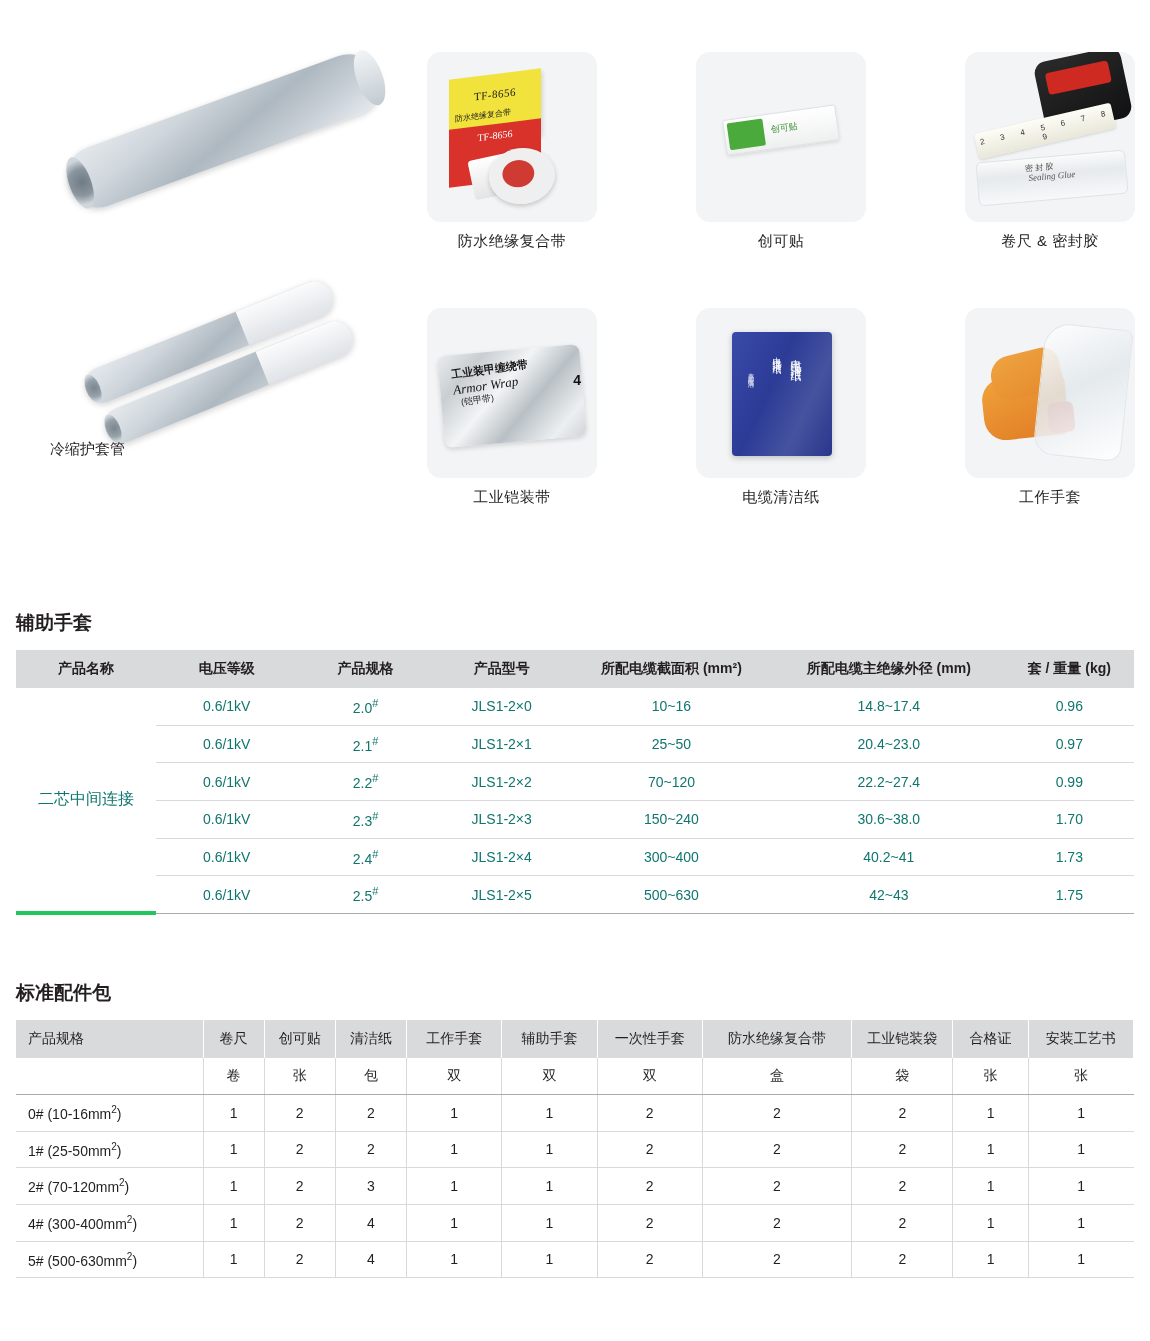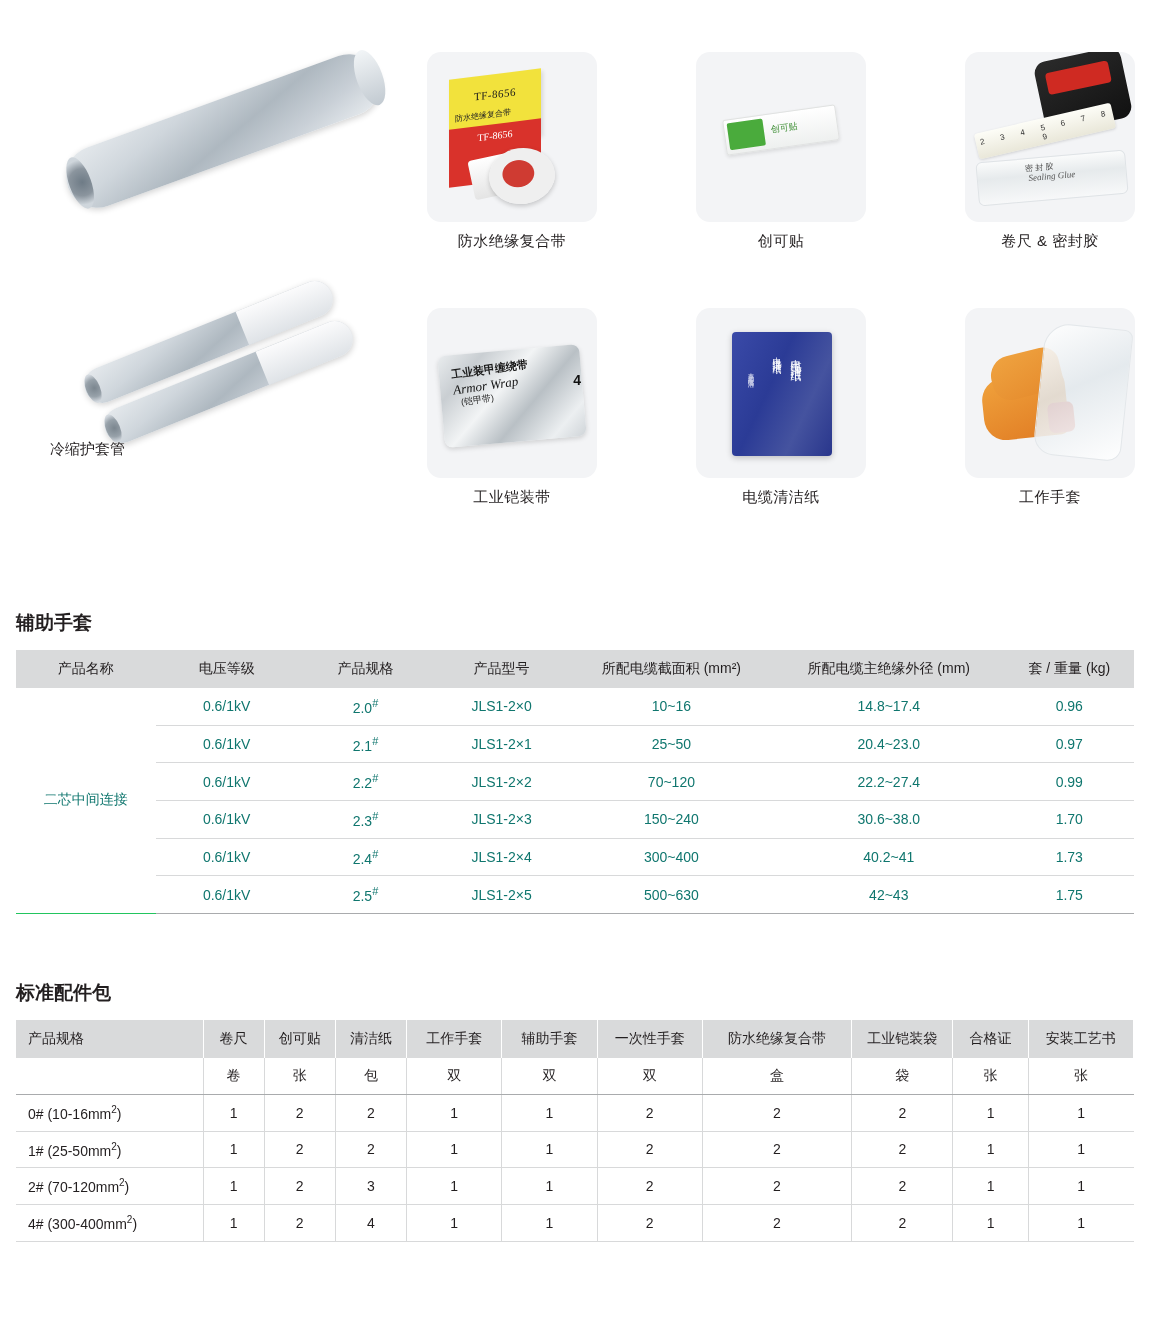--- a/index.html
+++ b/index.html
@@ -355,36 +355,36 @@
   
   table {
     border-collapse: collapse;
     font-size: 14px;
     margin: 0 16px;
     width: 1118px;
   }
   .order-table th {
     background: #d9dadb;
     color: #231f20;
-    font-weight: normal;
+    font-weight: bold;
     font-size: 14px;
     padding: 10px 4px;
     border: none;
     text-align: center;
   }
   .order-table td {
     border-bottom: 1px solid #d8d9da;
     padding: 9px 4px;
     text-align: center;
     color: #0f766e;
   }
   .order-table tr:last-child td { border-bottom: 1px solid #a9abad; }
   .order-table td.name-cell {
-    border-bottom: 1px solid #22c55e;
-    font-size: 14px;
+    border-bottom: 4px solid #22c55e;
+    font-size: 16px;
   }
   sup.hash { font-size: 11px; vertical-align: super; }
 
   .kit-table th {
     background: #d9dadb;
     color: #231f20;
     font-weight: normal;
     font-size: 14px;
     padding: 10px 4px;
     text-align: center;
@@ -658,15 +658,28 @@
           <td>2</td>
           <td>4</td>
           <td>1</td>
           <td>1</td>
           <td>2</td>
           <td>2</td>
           <td>2</td>
           <td>1</td>
           <td>1</td>
         </tr>
+        <tr>
+          <td>5# (500-630mm<sup class="sq">2</sup>)</td>
+          <td>1</td>
+          <td>2</td>
+          <td>4</td>
+          <td>1</td>
+          <td>1</td>
+          <td>2</td>
+          <td>2</td>
+          <td>2</td>
+          <td>1</td>
+          <td>1</td>
+        </tr>
       </tbody>
   </table>
 </div>
 
 </body></html>

